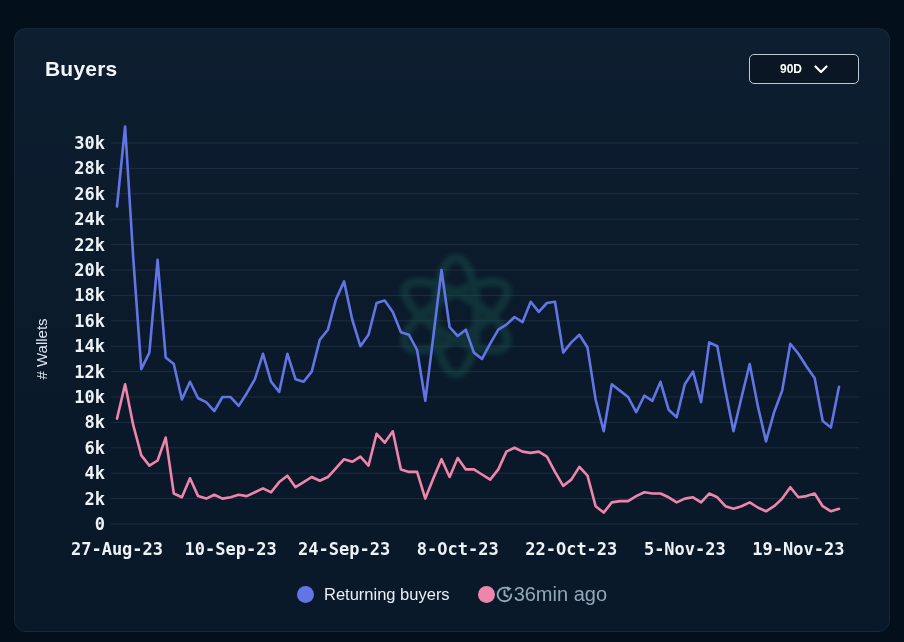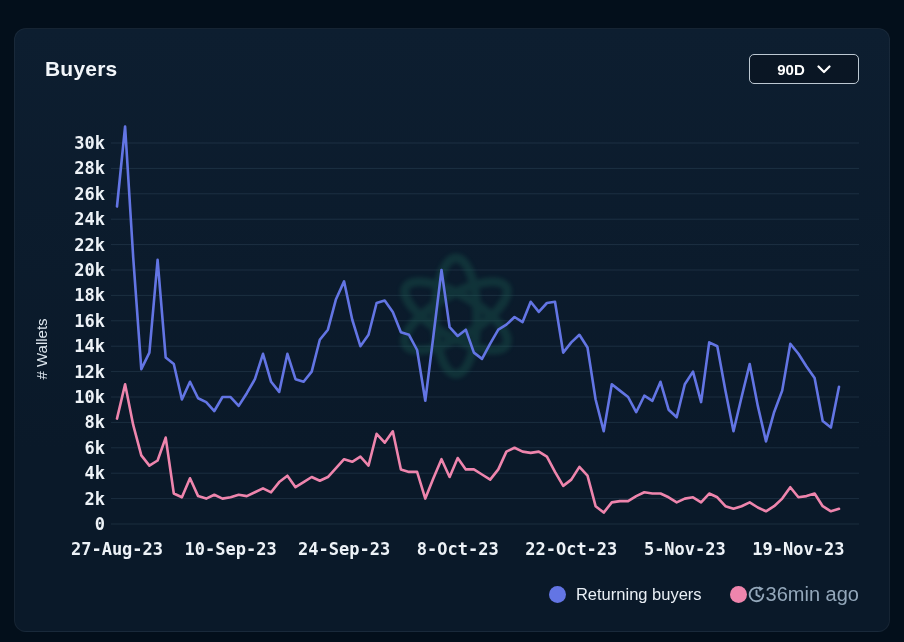--- a/index.html
+++ b/index.html
@@ -6,33 +6,33 @@
   .page{position:relative;width:904px;height:642px;background:#030f1b;overflow:hidden;
         font-family:"Liberation Sans",sans-serif;}
   .card{position:absolute;left:14px;top:28px;width:876px;height:604px;border-radius:12px;
         background:linear-gradient(180deg,#0d1e30 0%,#0a1929 70%);
         border:1px solid rgba(255,255,255,0.05);box-sizing:border-box;padding-left:20px;}
   .card-header{position:absolute;left:30px;right:30px;top:24px;height:32px;
         display:flex;align-items:center;justify-content:space-between;}
   .card-title{color:#f2f6fa;font-size:21px;font-weight:700;letter-spacing:.2px;}
   .range-select{display:flex;align-items:center;justify-content:center;gap:12px;
         width:110px;height:30px;border:1px solid #bcc8d2;border-radius:5px;
-        background:#0a1624;color:#ffffff;font-size:15px;font-weight:700;cursor:pointer;box-sizing:border-box;}
+        background:#0a1624;color:#ffffff;font-size:12px;font-weight:700;cursor:pointer;box-sizing:border-box;}
   .chev{display:block;}
   .chart-wrap{position:absolute;left:16px;top:82px;width:850px;height:455px;}
   svg.chart{display:block;width:850px;height:455px;}
   .grid{stroke:rgba(118,158,180,0.16);stroke-width:1;}
   .tick{fill:#edf2f7;font-family:"DejaVu Sans Mono",monospace;font-size:17px;font-weight:700;}
   .y-tick{text-anchor:end;}
   .x-tick{text-anchor:middle;}
   .ylab{fill:#dde6ee;font-family:"Liberation Sans",sans-serif;font-size:15px;text-anchor:middle;}
   .line{fill:none;stroke-width:2.6;stroke-linejoin:round;stroke-linecap:round;}
   .wm{fill:none;stroke:#1e6a58;stroke-width:9;}
   .legend-row{position:absolute;left:30px;right:30px;top:550px;height:30px;
-        display:flex;align-items:center;justify-content:flex-end;}
+        display:flex;align-items:center;justify-content:center;}
   .legend-items{display:flex;align-items:center;gap:28px;}
   .legend-item{display:flex;align-items:center;gap:10px;cursor:pointer;}
   .legend-dot{width:17px;height:17px;border-radius:50%;display:inline-block;}
   .legend-label{color:#e9eff5;font-size:16.5px;}
   .updated{display:flex;align-items:center;color:#93a7ba;font-size:20px;}
 </style>
 </head>
 <body>
 
 <div class="page">

